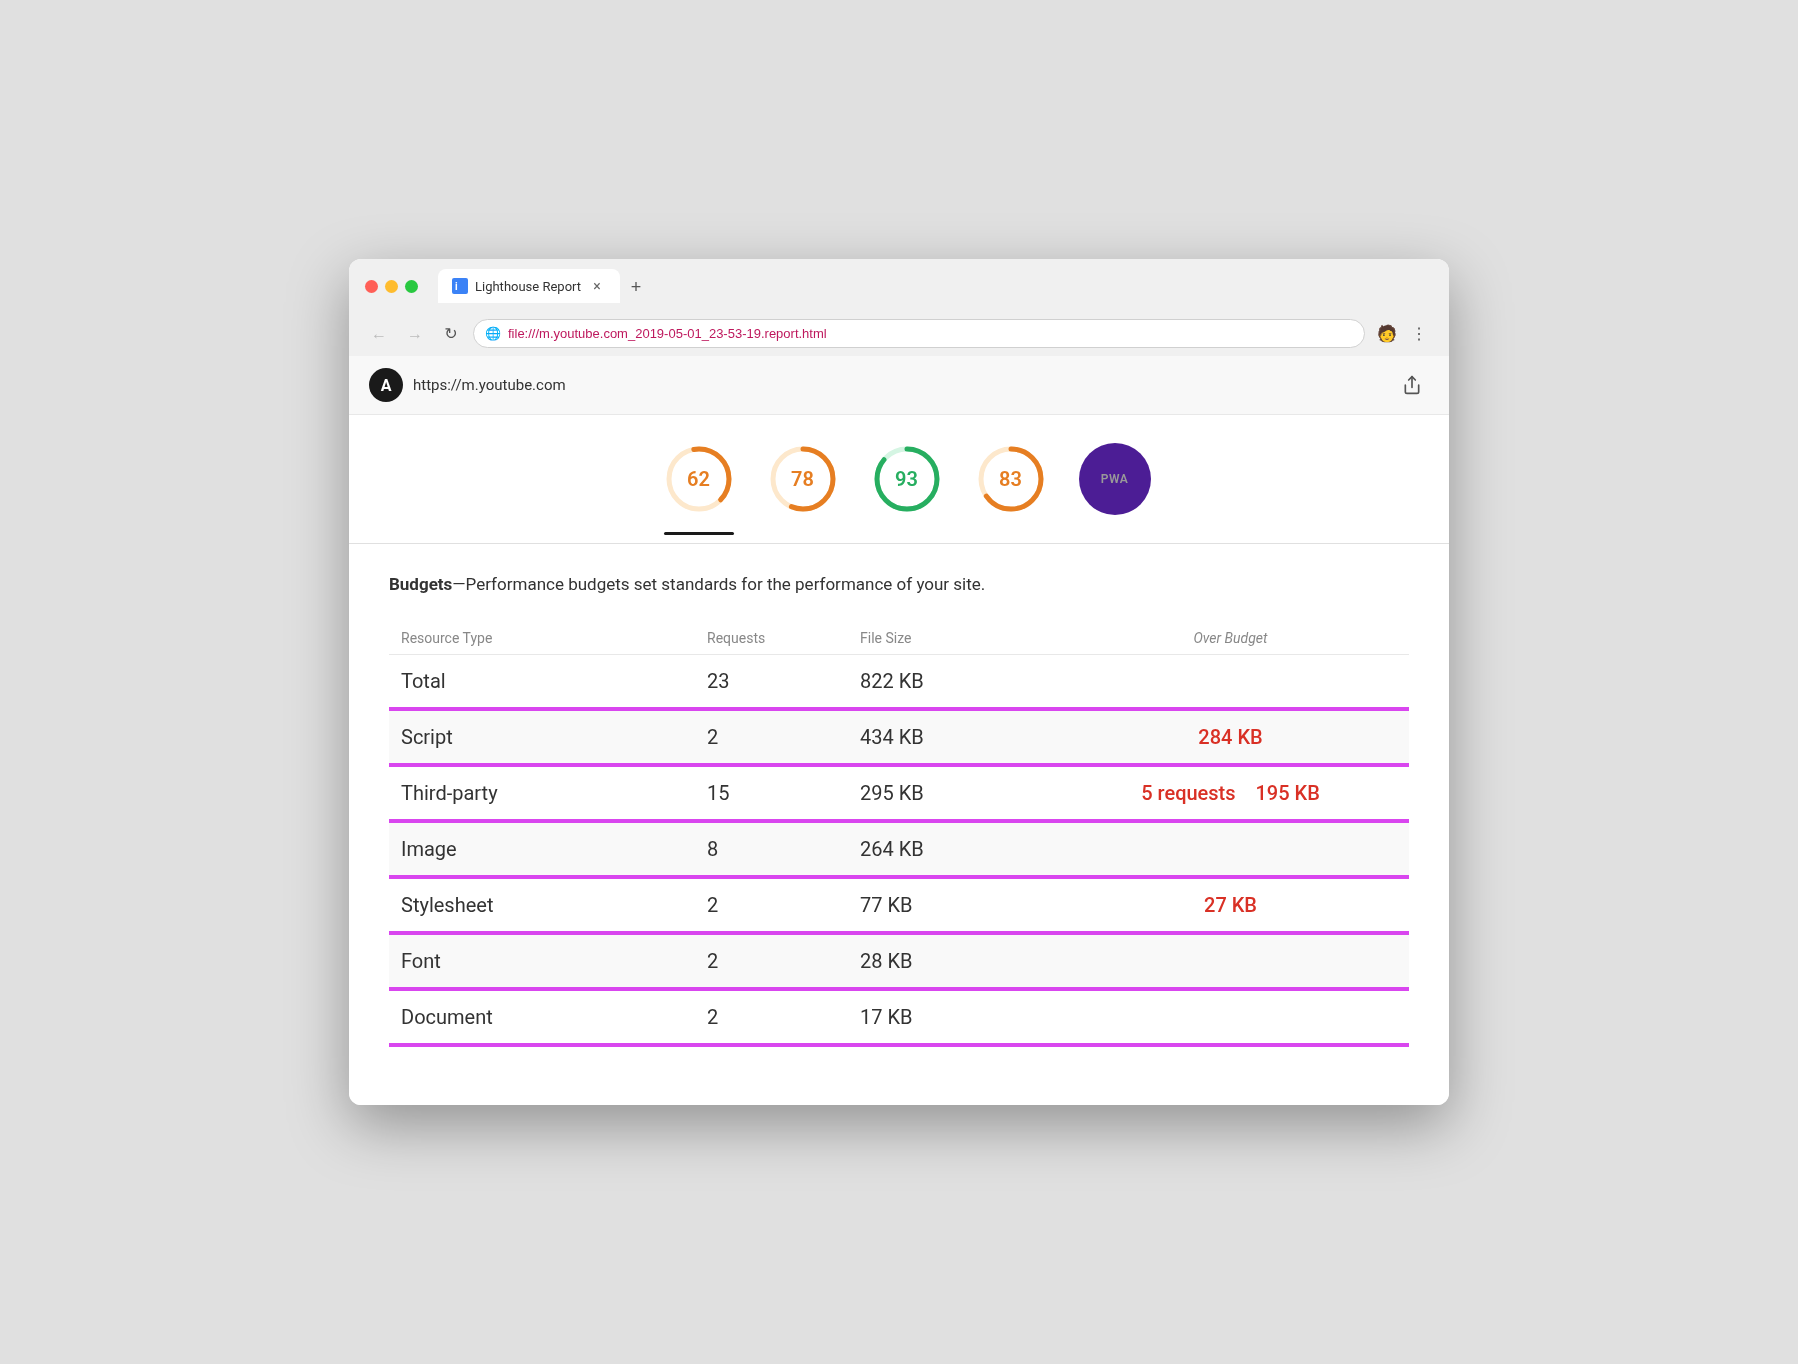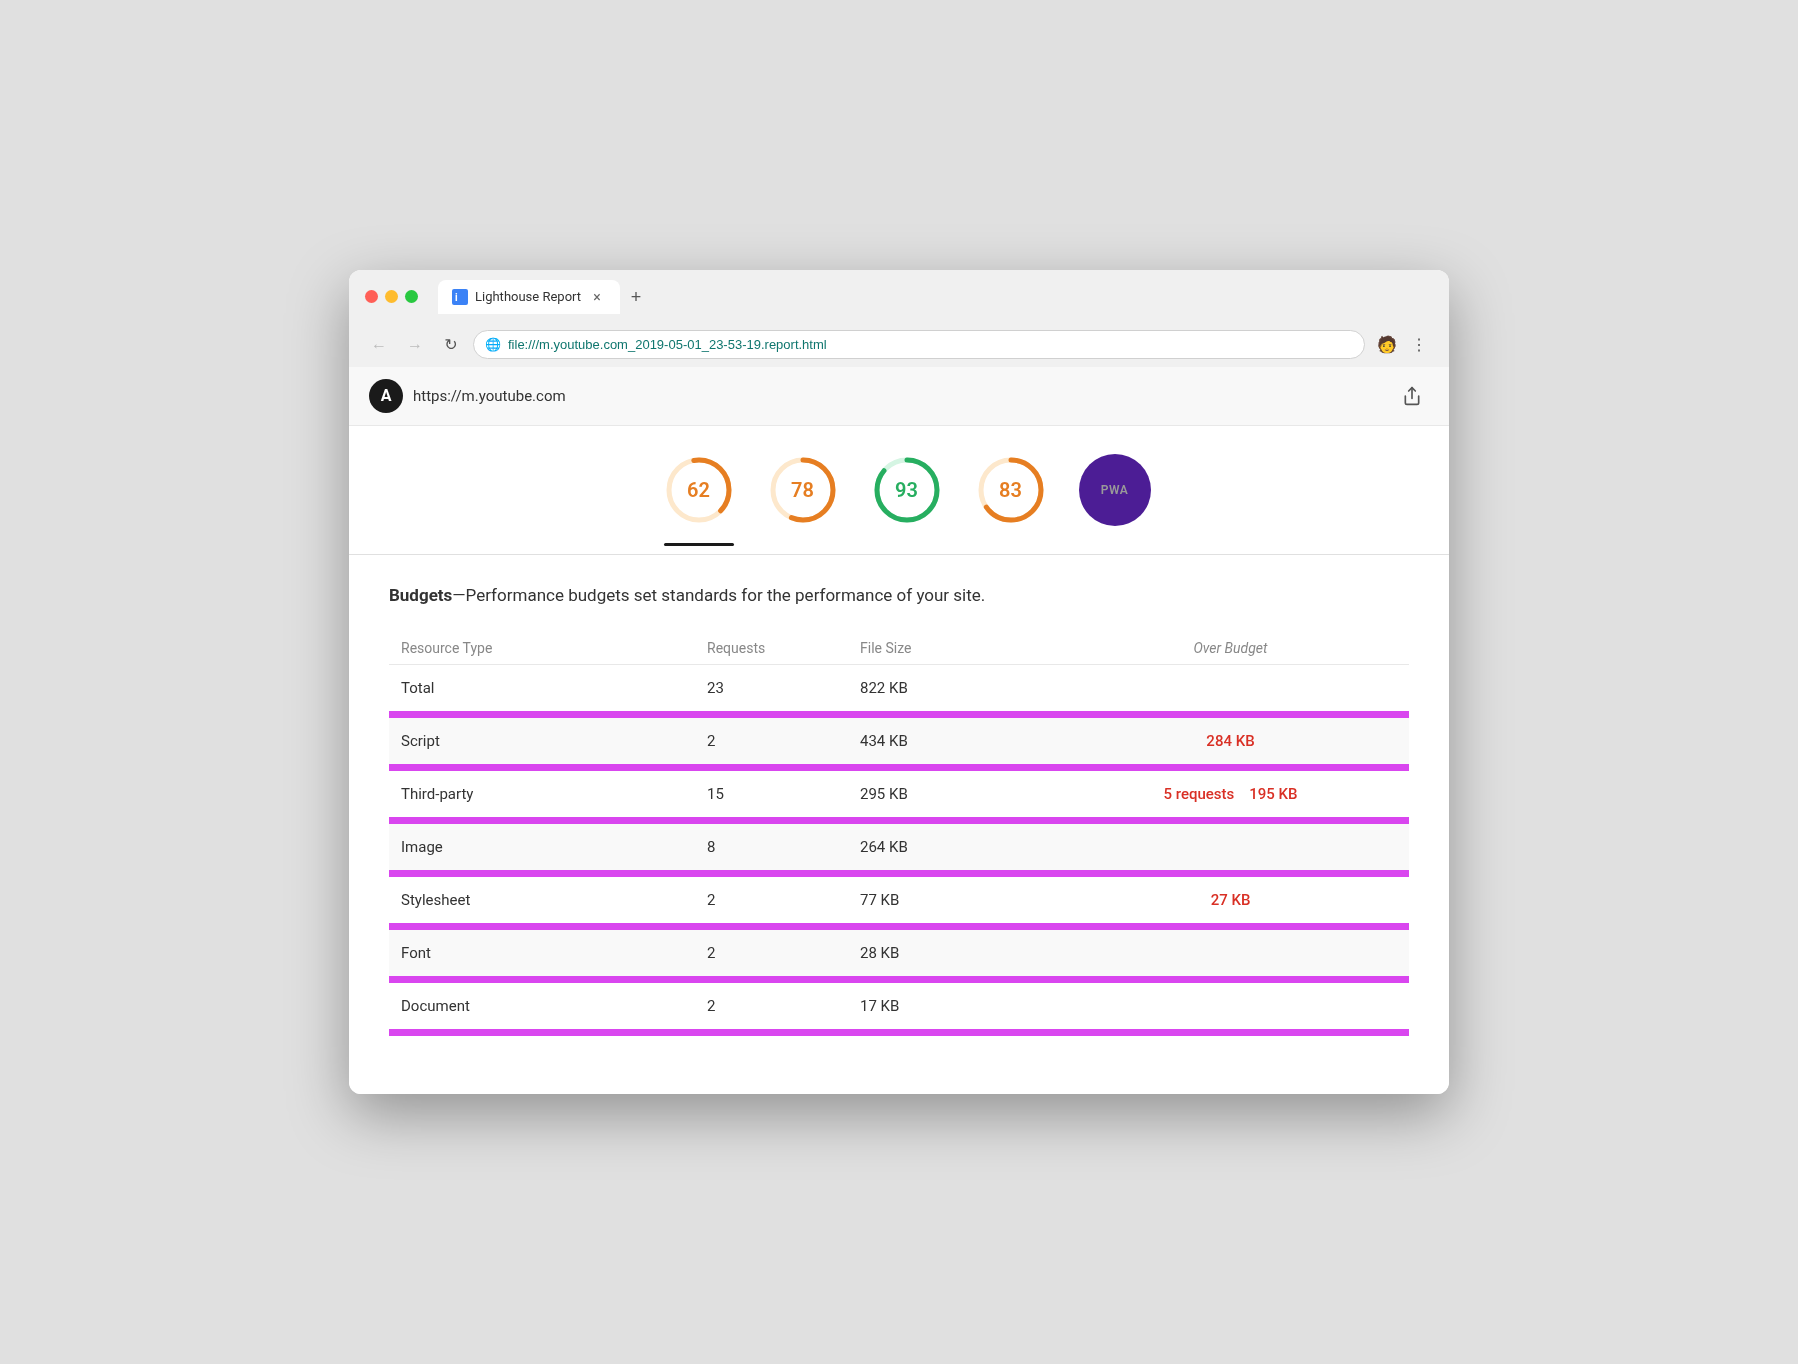--- a/index.html
+++ b/index.html
@@ -147,21 +147,21 @@
     }
 
     .address-input-field {
       width: 100%;
       border: none;
       background: #fff;
       border: 1px solid #d0d0d0;
       border-radius: 20px;
       padding: 6px 14px 6px 34px;
       font-size: 13px;
-      color: #0f766e;
+      color: #be185d;
       outline: none;
     }
 
     .toolbar-right {
       display: flex;
       align-items: center;
       gap: 4px;
     }
 
     
@@ -318,23 +318,23 @@
       border-bottom: 1px solid #e8e8e8;
     }
 
     .budgets-table th:last-child {
       text-align: center;
       font-style: italic;
     }
 
     .budgets-table td {
       padding: 14px 12px;
-      font-size: 15px;
+      font-size: 20px;
       color: #333;
-      border-bottom: 7px solid #d946ef;
+      border-bottom: 4px solid #d946ef;
     }
 
     .budgets-table td.over-budget {
       text-align: center;
       color: #d93025;
       font-weight: 500;
     }
 
     .budgets-table td.requests-col {
       text-align: left;

